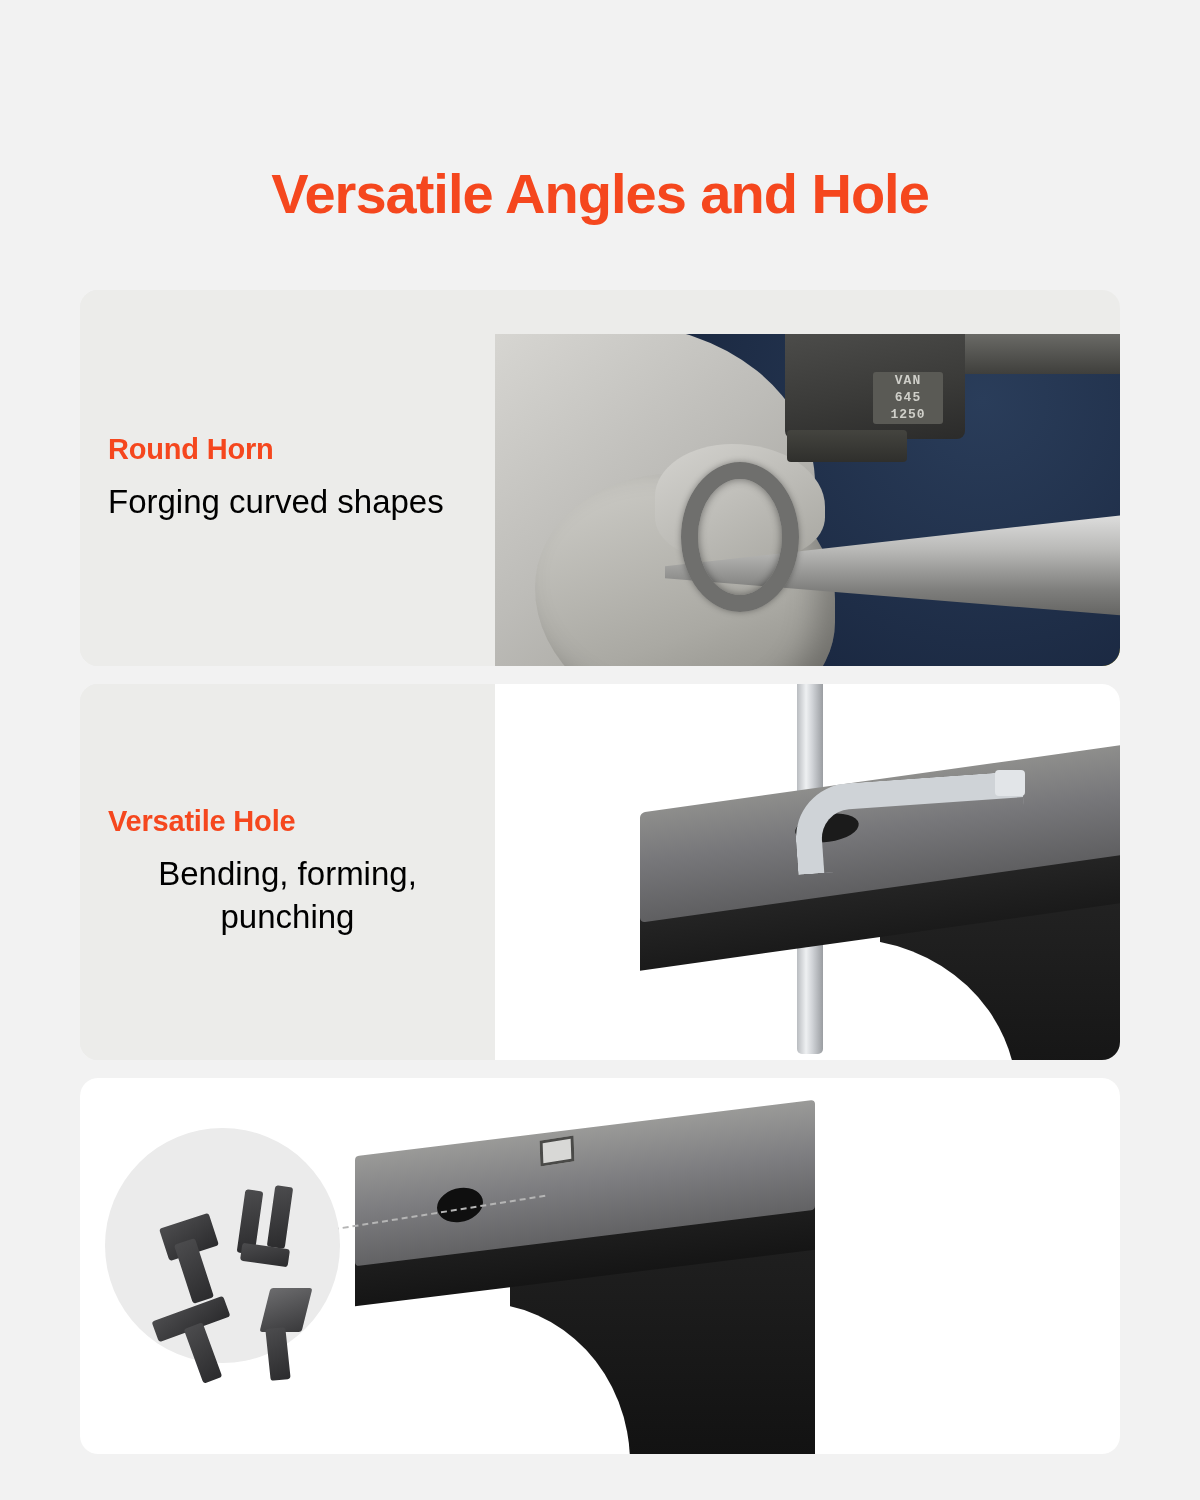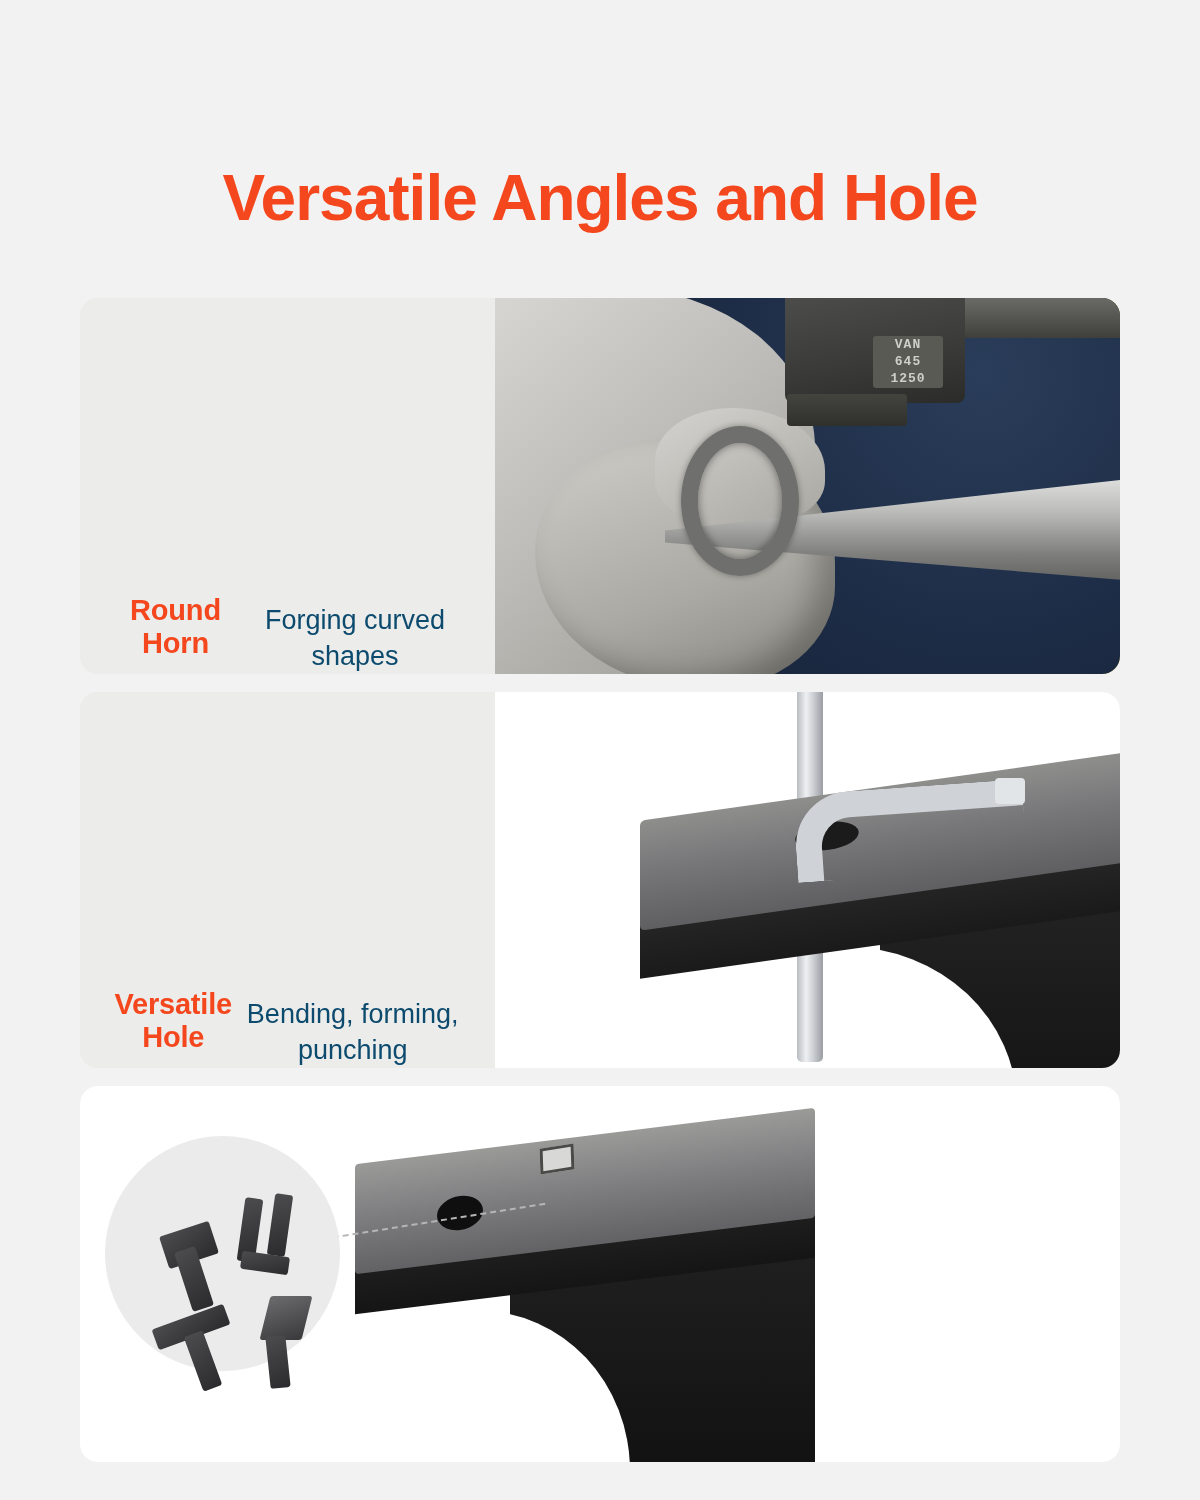--- a/index.html
+++ b/index.html
@@ -15,21 +15,21 @@
   .page {
     width: 1200px;
     height: 1500px;
     position: relative;
     background: #f2f2f2;
   }
 
   .page-title {
     text-align: center;
     color: #f5471e;
-    font-size: 64px;
+    font-size: 56px;
     font-weight: bold;
     letter-spacing: -1px;
     padding-top: 165px;
     line-height: 1.05;
   }
 
   .cards {
     margin-top: 66px;
     padding: 0 80px;
     display: flex;
@@ -43,52 +43,53 @@
     overflow: hidden;
     display: flex;
     background: #ececea;
     position: relative;
   }
 
   .card-text {
     width: 415px;
     flex: 0 0 415px;
     display: flex;
-    flex-direction: row;
+    flex-direction: column;
     justify-content: center;
-    align-items: flex-end;
+    align-items: flex-start;
     text-align: center;
     padding: 0 28px;
     background: #ececea;
   }
 
   .card-heading {
     color: #f5471e;
     font-size: 29px;
     font-weight: bold;
     margin-bottom: 14px;
     letter-spacing: -0.2px;
   }
 
   .card-desc {
-    color: #0c4a6e;
-    font-size: 27px;
+    color: #000000;
+    font-size: 33px;
     line-height: 1.32;
     font-weight: 400;
   }
 
   .card-media {
     flex: 1 1 auto;
     position: relative;
     overflow: hidden;
   }
 
   
   .media-horn {
     background: #fde047;
+    margin-top: 44px;
   }
   .horn-bg {
     position: absolute; inset: 0;
     background:
       radial-gradient(circle at 78% 20%, #2a3d5a 0%, #1b2942 55%, #141f33 100%);
   }
   .horn-fabric {
     position: absolute;
     left: -10px; top: -10px;
     width: 330px; height: 400px;

